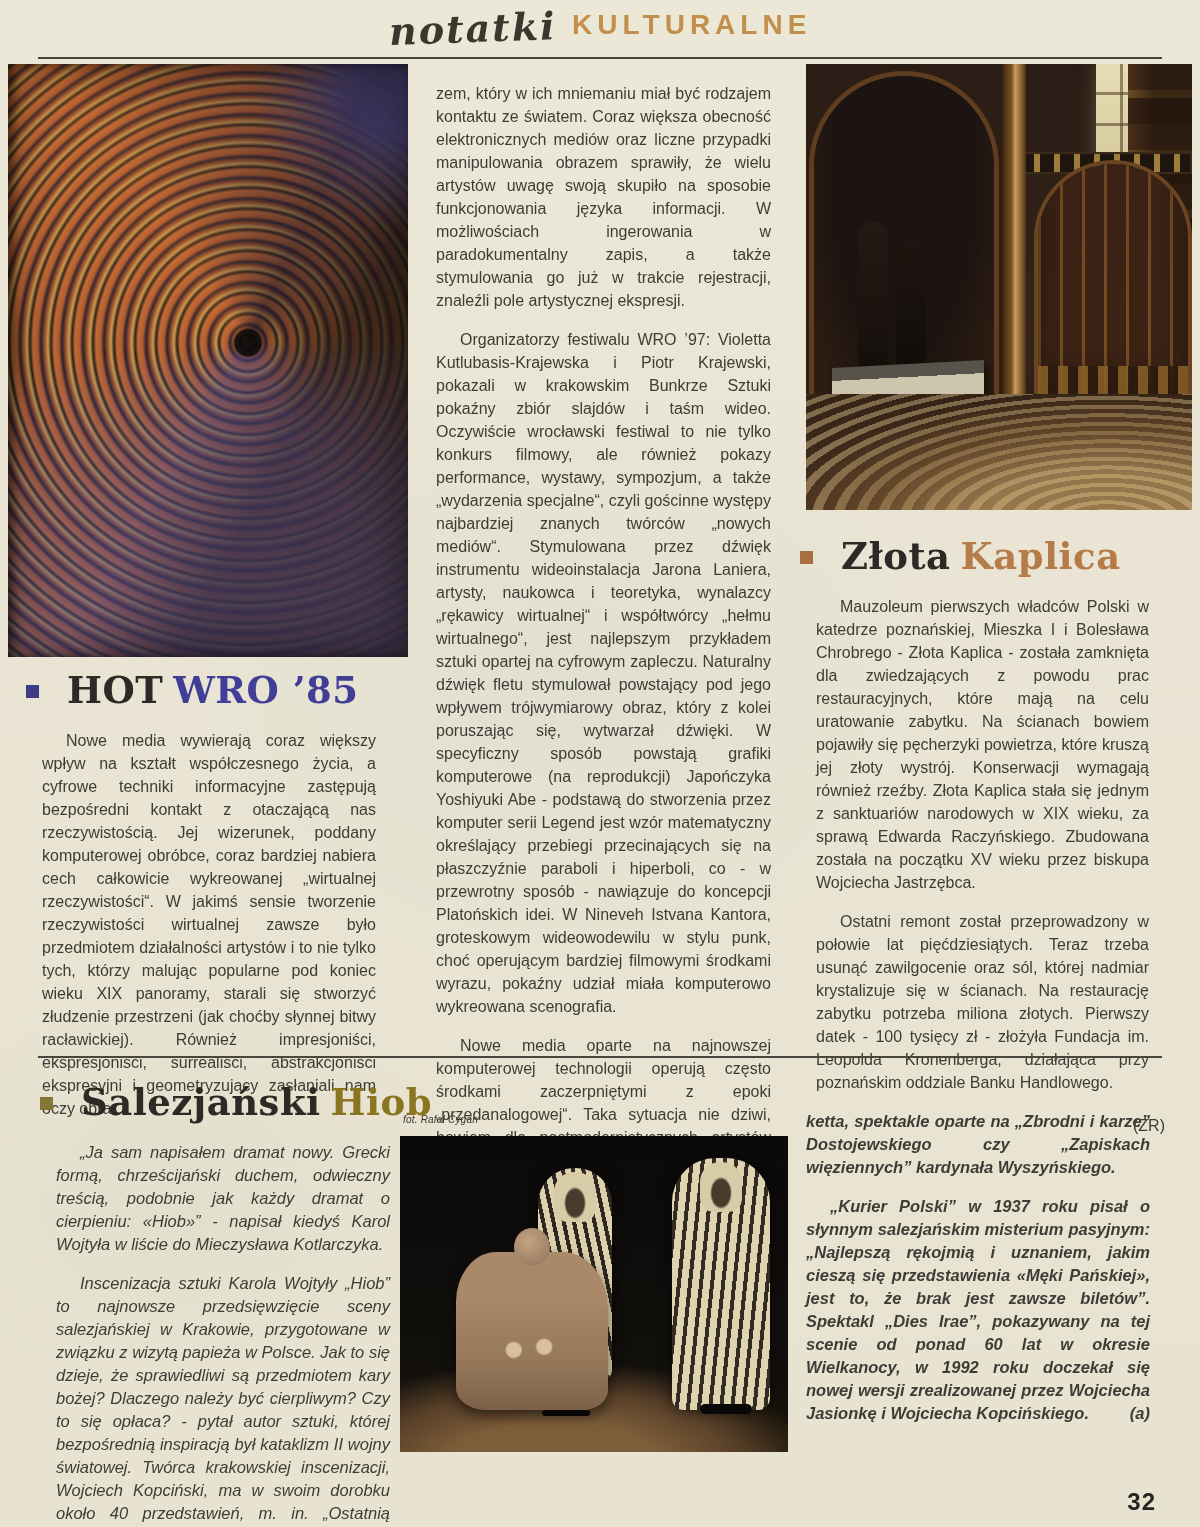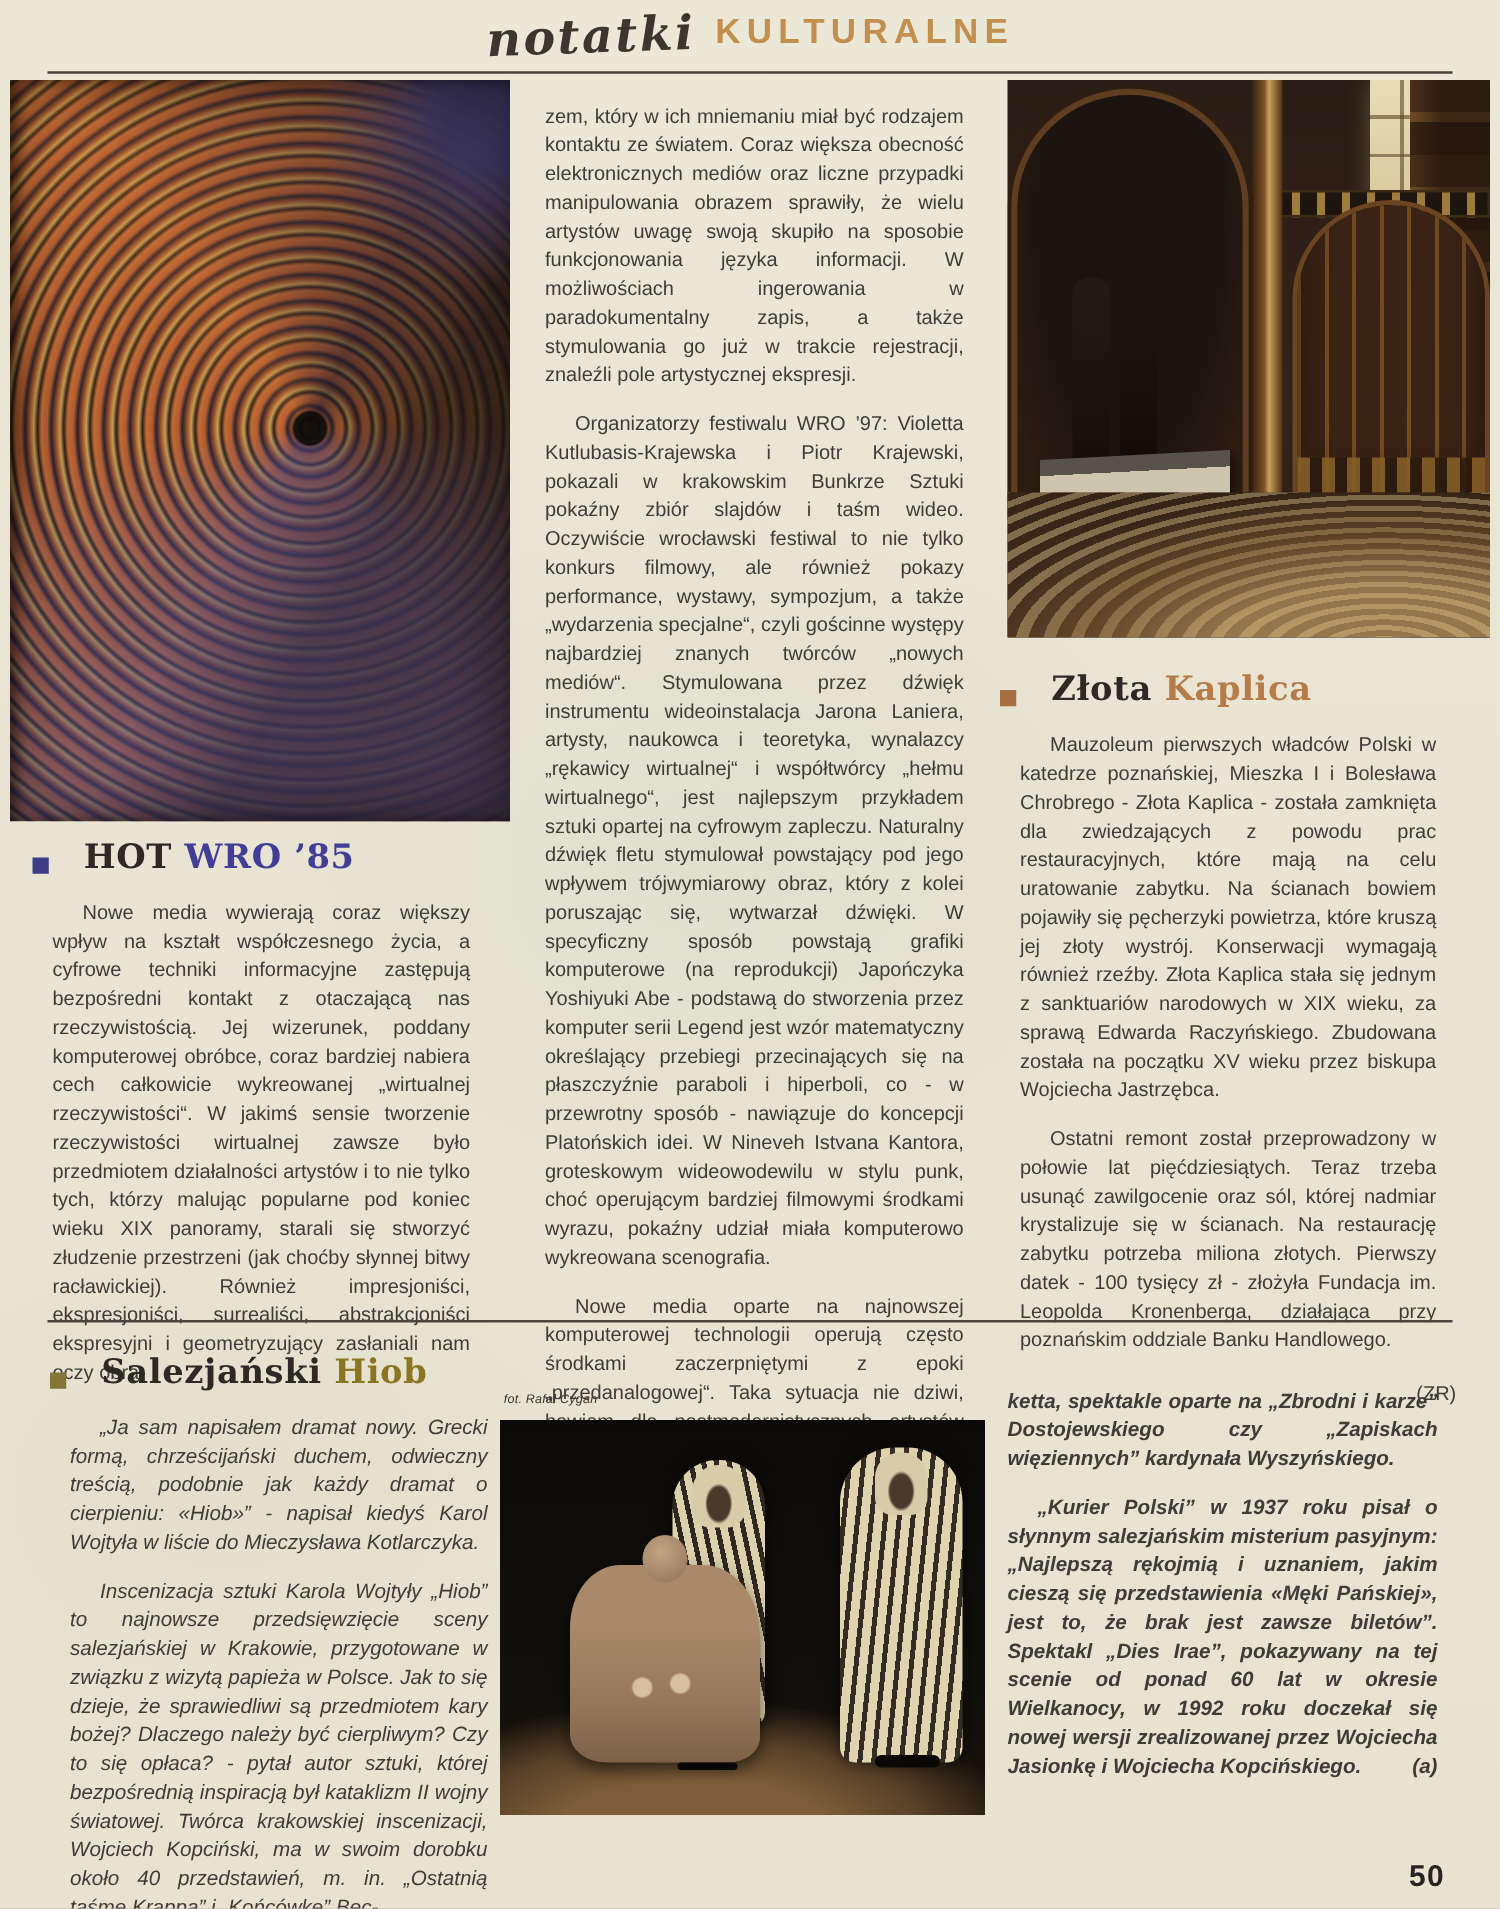--- a/index.html
+++ b/index.html
@@ -21,22 +21,22 @@
     display:inline-block;font-weight:bold;font-size:28px;letter-spacing:5px;color:#c2904c;
     vertical-align:8px;
   }
   .rule{position:absolute;left:38px;width:1124px;height:2px;background:#4a453d;}
   .rule-top{top:57px;}
   .rule-mid{top:1056px;}
   
   .col{position:absolute;text-align:justify;font-size:16px;line-height:23px;}
   .col p{margin:16px;}
   .ind{text-indent:24px;}
-  .sec-head{display:flex;align-items:flex-end;margin:0 0 20px 0;font-family:"DejaVu Serif",serif;
-    font-weight:bold;font-size:27px;letter-spacing:.5px;line-height:1;}
+  .sec-head{display:flex;align-items:center;margin:0 0 20px 0;font-family:"DejaVu Serif",serif;
+    font-weight:bold;font-size:37px;letter-spacing:.5px;line-height:1;}
   .bullet{width:13px;height:13px;flex:0 0 13px;margin-right:28px;margin-top:2px;}
   .head-dark{color:#2d2a26;}
   .head-accent{margin-left:10px;}
   .wro-bullet{background:#3e3c86;}
   .wro-accent{color:#403e96;}
   .kap-bullet{background:#a86f42;}
   .kap-accent{color:#b57c4a;}
   .hiob-bullet{background:#857536;}
   .hiob-accent{color:#8a7520;}
   .byline{margin-top:16px;text-align:right;font-variant:small-caps;letter-spacing:1.5px;
@@ -210,15 +210,15 @@
       <div class="tp-head"></div>
     </div>
     <div class="tp-feet"></div>
   </div>
 
   <div class="col italic-col" style="left:790px;top:1094px;width:376px;font-weight:bold;">
     <p>ketta, spektakle oparte na „Zbrodni i karze” Dostojewskiego czy „Zapiskach więziennych” kardynała Wyszyńskiego.</p>
     <p class="ind"><span>„Kurier Polski” w 1937 roku pisał o słynnym salezjańskim misterium pasyjnym: „Najlepszą rękojmią i uznaniem, jakim cieszą się przedstawienia «Męki Pańskiej», jest to, że brak jest zawsze biletów”. Spektakl „Dies Irae”, pokazywany na tej scenie od ponad 60 lat w okresie Wielkanocy,  w 1992 roku doczekał się nowej wersji zrealizowanej przez Wojciecha Jasionkę i Wojciecha Kopcińskiego.</span> <span class="tail-byline">(a)</span></p>
   </div>
 
-  <div class="page-num">50</div>
+  <div class="page-num">32</div>
 
 </div>
 
 </body></html>

